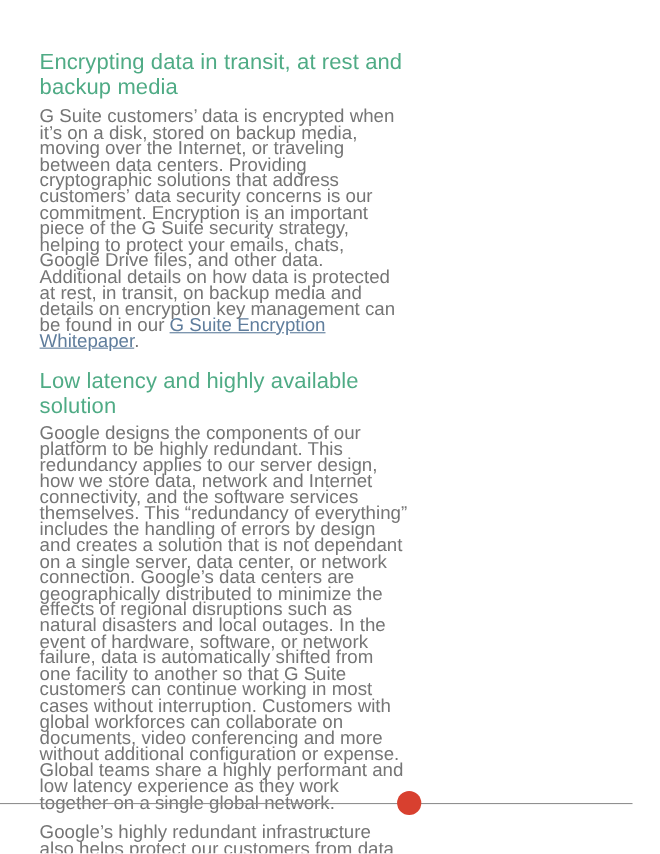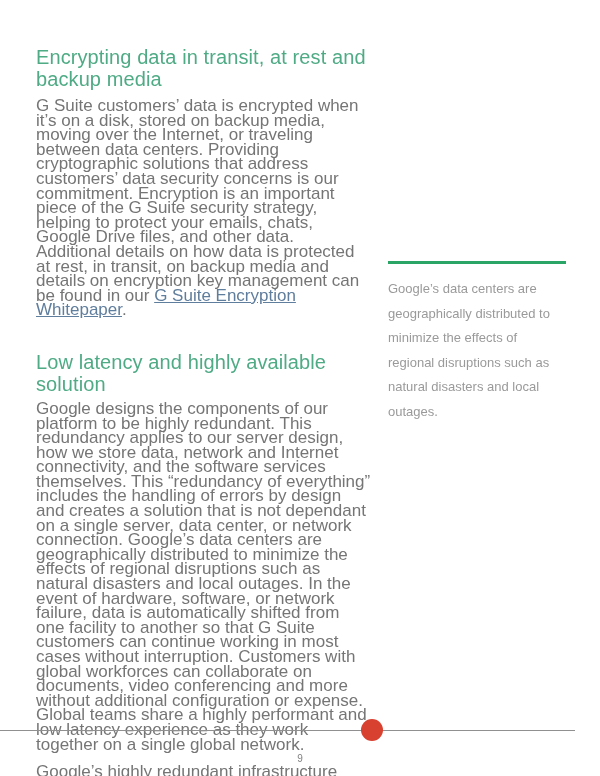--- a/index.html
+++ b/index.html
@@ -20,21 +20,21 @@
   }
   .heading {
     color: #4fab85;
     font-size: 20px;
     font-weight: 300;
     line-height: 22px;
     margin-bottom: 9px;
     letter-spacing: 0.1px;
   }
   .heading.second {
-    margin-top: 33px;
+    margin-top: 18px;
     margin-bottom: 7px;
   }
   .body-text {
     color: #757575;
     font-size: 17px;
     line-height: 14.6px;
     margin-bottom: 13px;
   }
   .body-text a, .doc-link {
     color: #5f7d9c;
@@ -96,22 +96,18 @@
     <p class="body-text"><span>G Suite customers’ data is encrypted when it’s on a disk, stored on backup media, moving over the Internet, or traveling between data centers. Providing cryptographic solutions that address customers’ data security concerns is our commitment. Encryption is an important piece of the G Suite security strategy, helping to protect your emails, chats, Google Drive files, and other data. Additional details on how data is protected at rest, in transit, on backup media and details on encryption key management can be found in our </span><span class="doc-link">G Suite Encryption Whitepaper</span><span>.</span></p>
 
     <h1 class="heading second">Low latency and highly available solution</h1>
 
     <p class="body-text">Google designs the components of our platform to be highly redundant. This redundancy applies to our server design, how we store data, network and Internet connectivity, and the software services themselves. This “redundancy of everything” includes the handling of errors by design and creates a solution that is not dependant on a single server, data center, or network connection. Google’s data centers are geographically distributed to minimize the effects of regional disruptions such as natural disasters and local outages. In the event of hardware, software, or network failure, data is automatically shifted from one facility to another so that G Suite customers can continue working in most cases without interruption. Customers with global workforces can collaborate on documents, video conferencing and more without additional configuration or expense. Global teams share a highly performant and low latency experience as they work together on a single global network.</p>
 
     <p class="body-text">Google’s highly redundant infrastructure also helps protect our customers from data loss. For G Suite, our recovery point objective (RPO) target is zero, and our recovery time objective (RTO) design target is also zero. We aim to achieve these targets through live or synchronous replication:  actions you take in G Suite Products are simultaneously replicated in two data centers at once, so that if one data center fails, we transfer your data over to the other one that’s also been reflecting your actions. Customer data is divided into digital pieces with random file names. Neither their content nor their file names are stored in readily human-readable format, and stored customer data cannot be traced to a particular customer or application just by inspecting it in storage. Each piece is then replicated in near-real time over multiple disks, multiple servers, and multiple data centers to avoid a single point of failure. To further prepare for the worst, we conduct disaster recovery drills in which we assume that individual data centers—including our corporate headquarters—won’t be available for 30 days. We regularly test our readiness for plausible scenarios as well as more imaginative crises,</p>
 
   </div>
 
-  <div class="pullquote">
-    <div class="pullquote-rule"></div>
-    <div class="pullquote-text">Google’s data centers are geographically distributed to minimize the effects of regional disruptions such as natural disasters and local outages.</div>
-  </div>
 
   <div class="footer-rule"></div>
   <div class="red-dot"></div>
   <div class="page-number">9</div>
 
 </div>
 
 </body></html>

